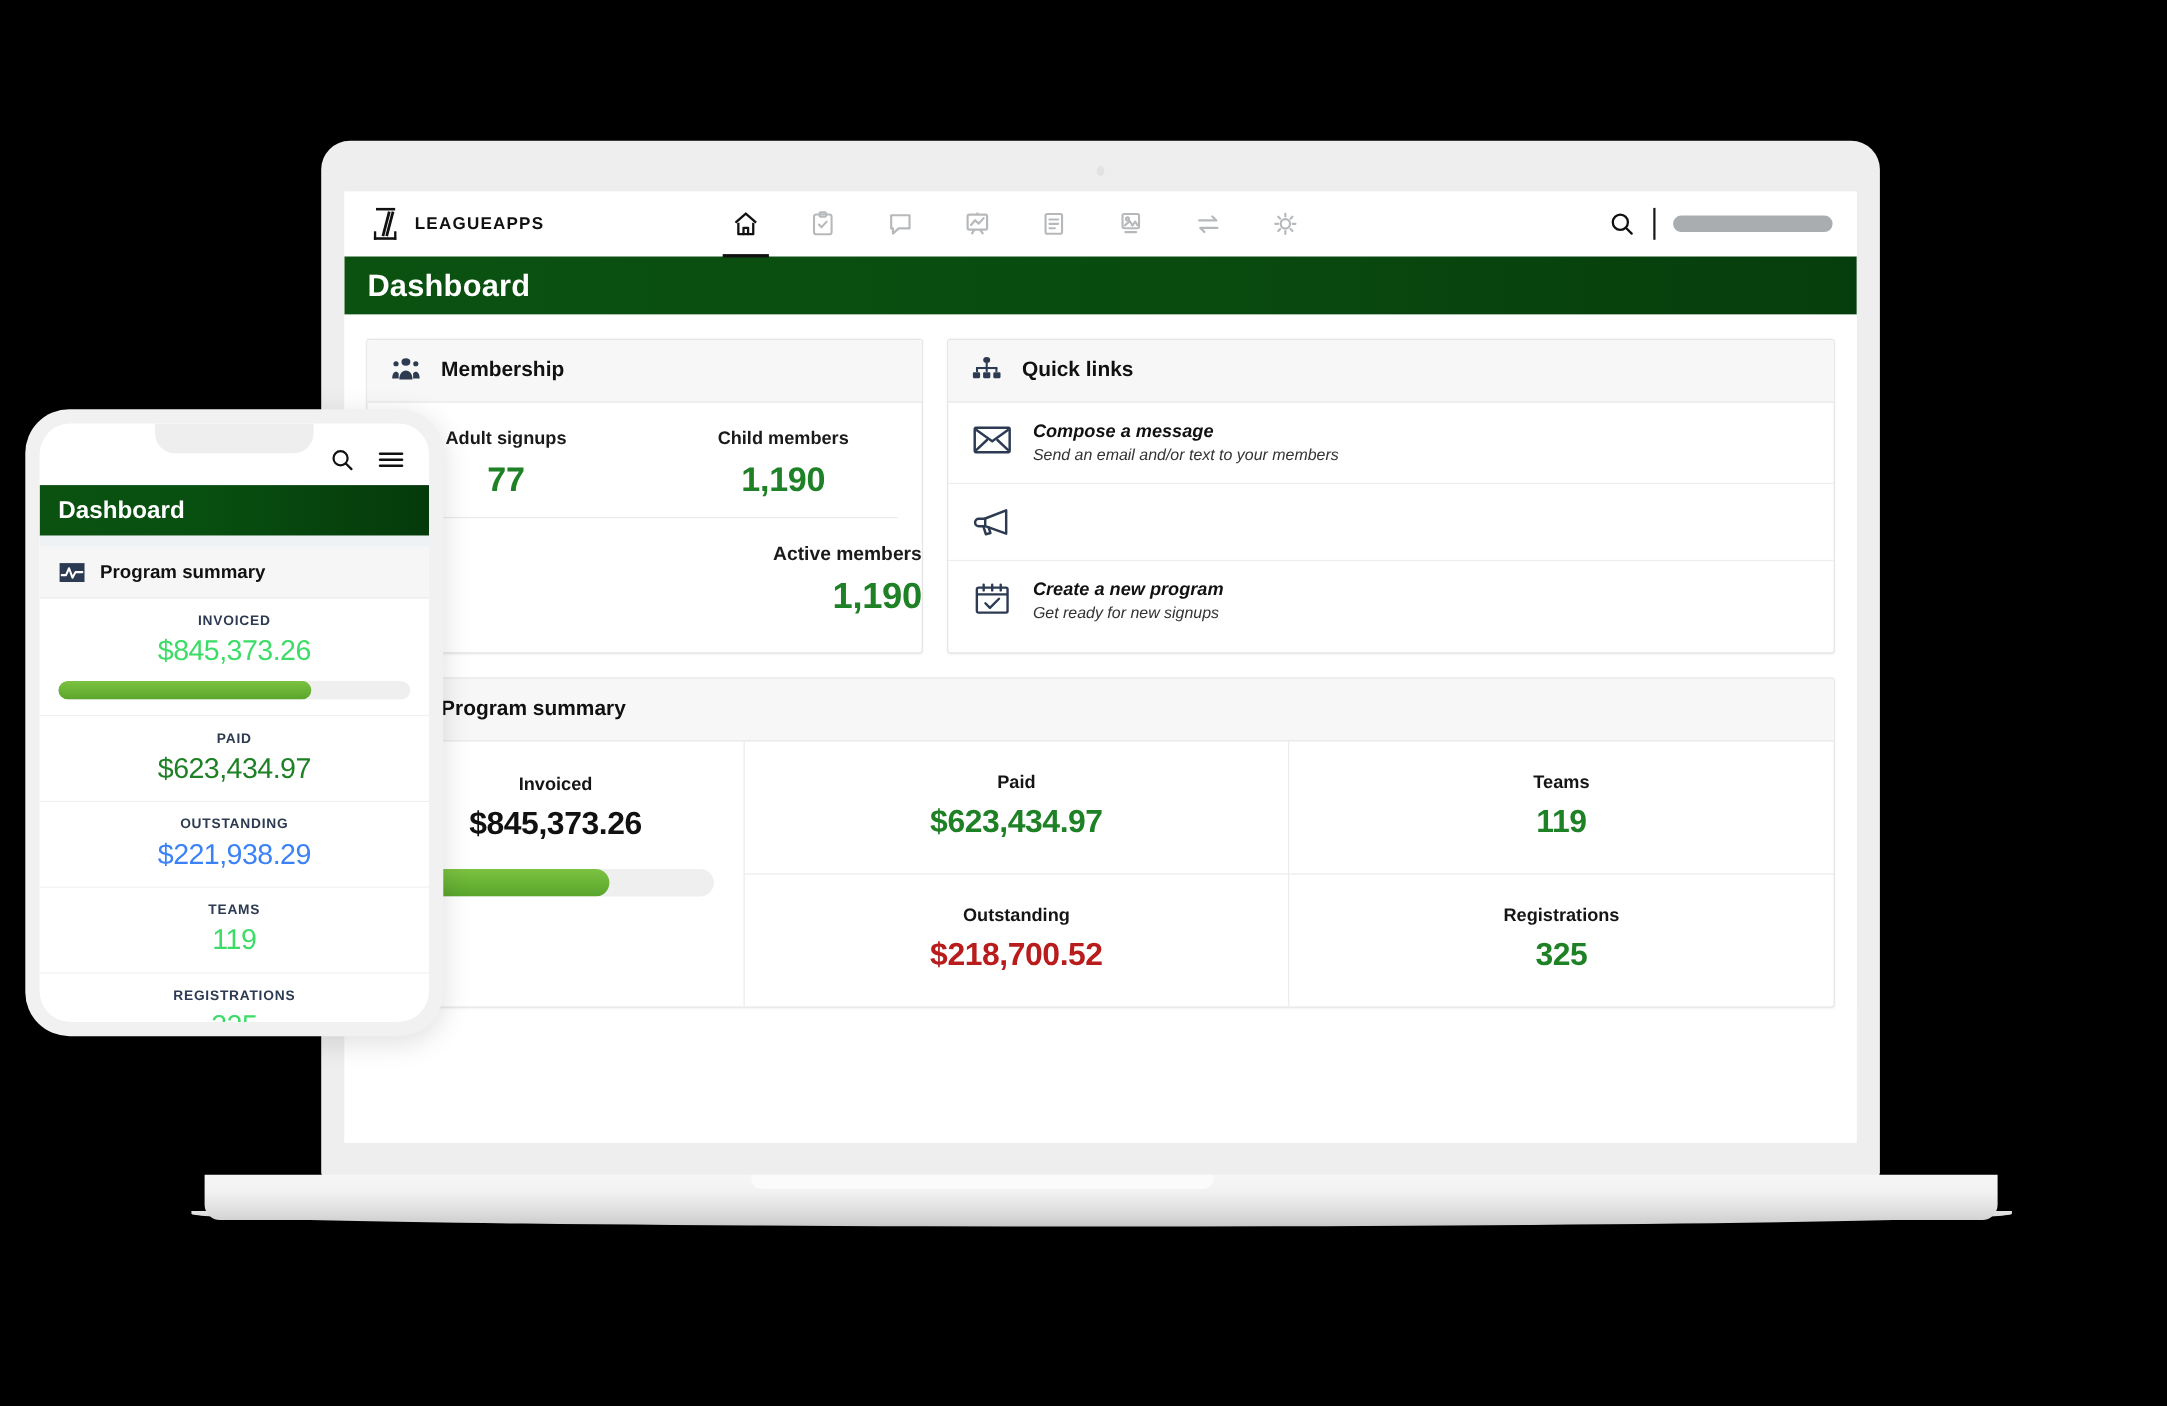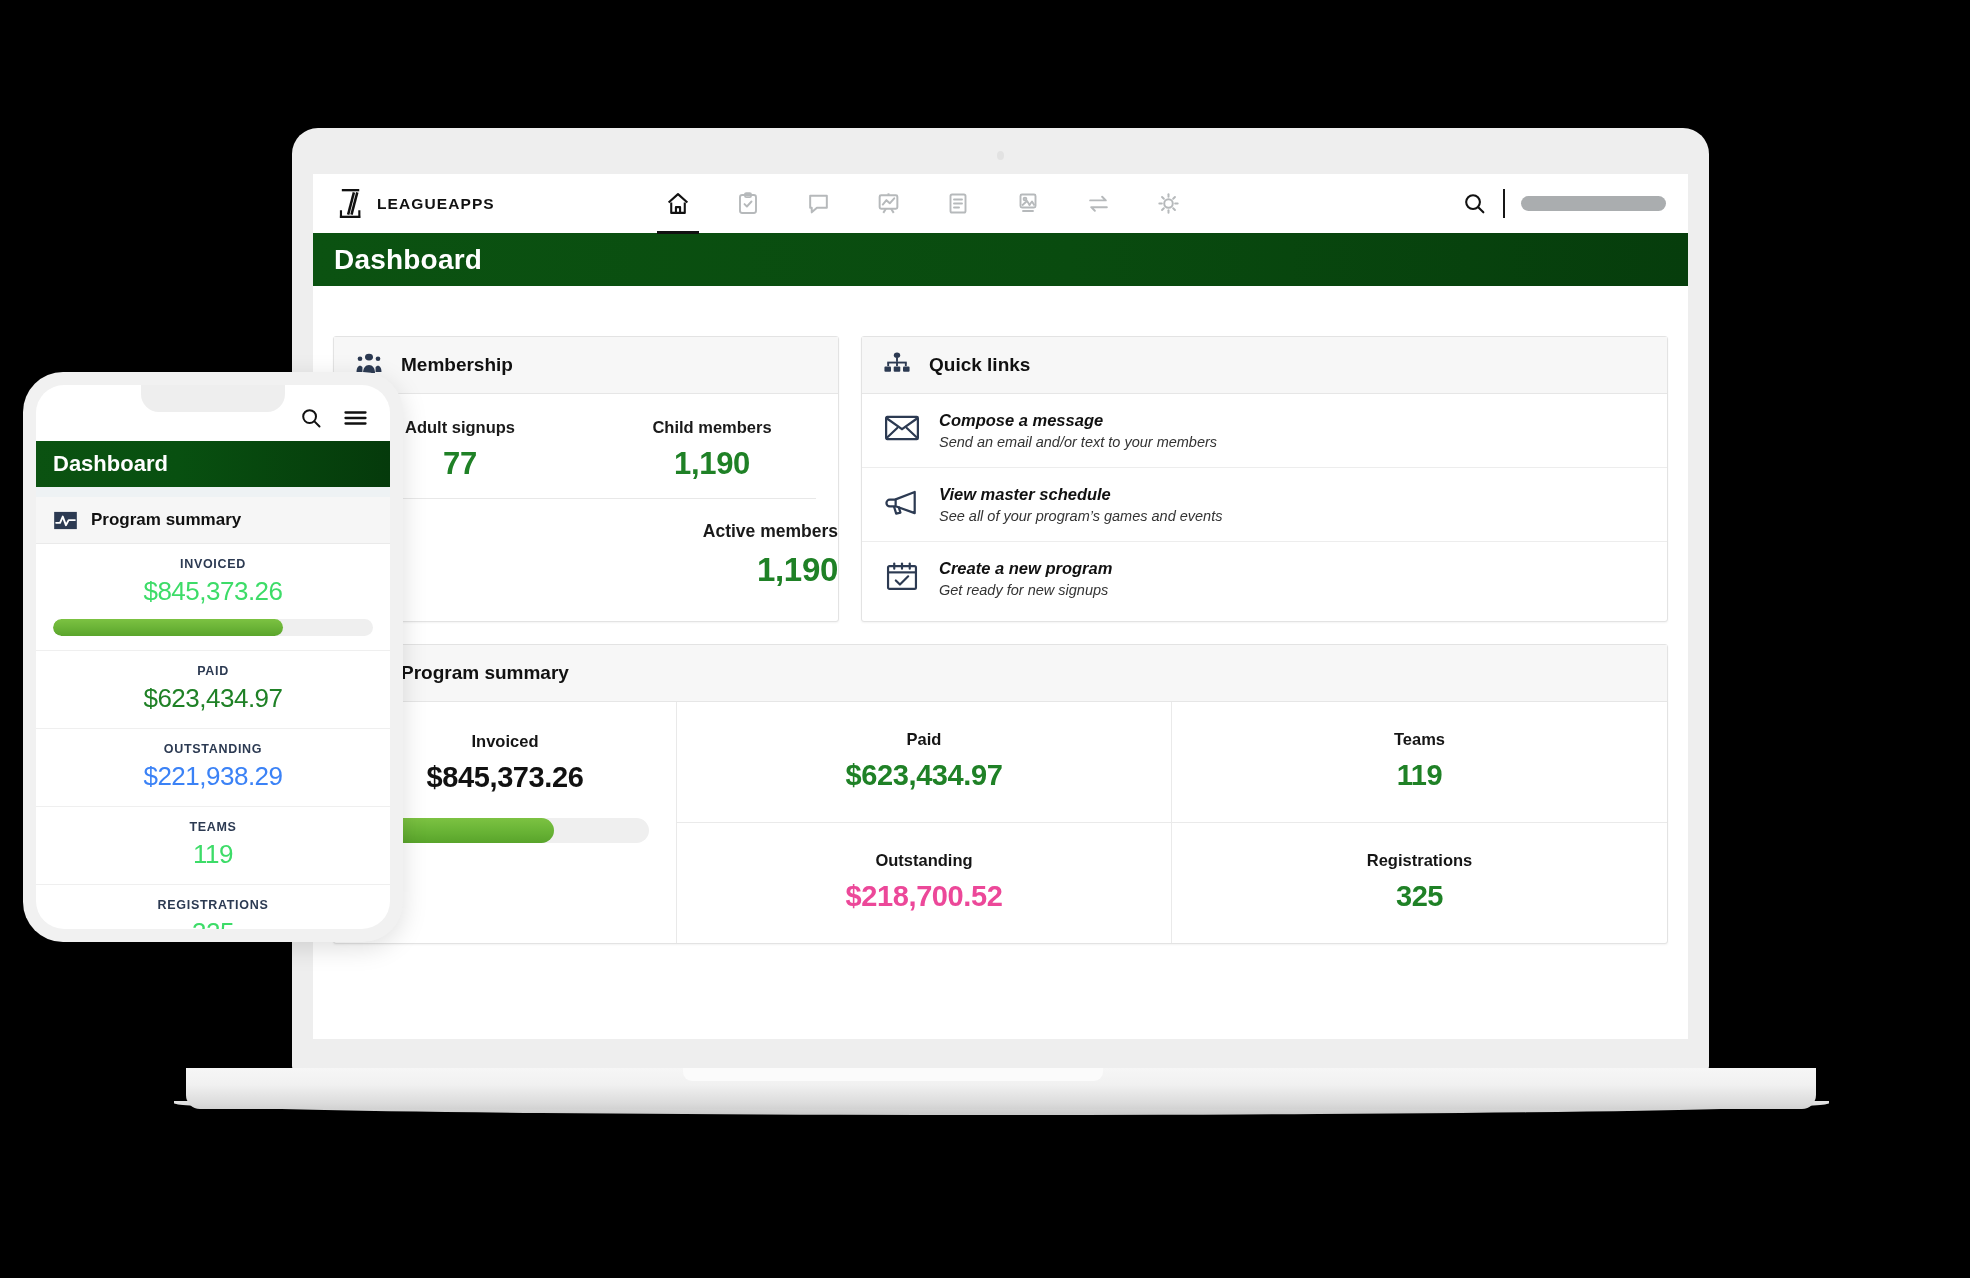--- a/index.html
+++ b/index.html
@@ -73,21 +73,21 @@
 
   
   .page-title-bar {
     height: 53px; background: linear-gradient(90deg,#0b5211 0%,#094b0f 55%,#063d0c 100%);
     display:flex; align-items:center; padding-left: 21px;
   }
   .page-title { color:#fff; font-size: 28px; font-weight: 700; letter-spacing:.2px; }
 
   
   .content { background:#fff; padding: 22px 20px 0 20px; }
-  .row { display:flex; gap: 22px; margin-top: 28px; }
+  .row { display:flex; gap: 22px; }
 
   .card {
     background:#fff; border:1px solid #e3e3e3; border-radius: 3px;
     box-shadow: 0 1px 2px rgba(0,0,0,.05);
   }
   .card-head {
     display:flex; align-items:center; gap: 17px;
     background:#f7f7f7; border-bottom:1px solid #e6e6e6;
     padding: 14px 20px; height: 57px;
   }
@@ -117,21 +117,21 @@
   .prog-card { margin-top: 22px; }
   .prog-body { display:flex; }
   .prog-left {
     width: 343px; border-right:1px solid #e9e9e9;
     padding: 30px 27px 34px; text-align:center;
   }
   .ps-label { font-size: 16.5px; font-weight:700; color:#151515; margin-bottom: 10px; }
   .ps-value { font-size: 29px; font-weight: 700; letter-spacing:-.4px; }
   .ps-value.dark { color:#111; }
   .ps-value.green { color:#1f8126; }
-  .ps-value.red { color:#ec4899; }
+  .ps-value.red { color:#b91c1c; }
   .bar-track {
     margin-top: 24px; height: 25px; border-radius: 13px;
     background:#efefef; overflow:hidden;
   }
   .bar-fill {
     height: 100%; border-radius: 13px;
     background: linear-gradient(180deg,#7cc242 0%,#68b335 55%,#59a42b 100%);
   }
   .prog-right { flex:1; display:flex; flex-wrap:wrap; }
   .ps-cell {
@@ -357,24 +357,20 @@
             </div>
 
             <div class="ql">
               <span class="ql-icon">
                 <svg viewBox="0 0 34 28" width="36" height="30" fill="none" stroke="currentColor" stroke-width="2.1" stroke-linejoin="round">
                   <path d="M29 4.5 L11 11.5 L11 18 L29 24.5 Z"></path>
                   <path d="M11 11.8 L5.5 11.8 a3.2 3.2 0 0 0 0 6.4 L11 18.2"></path>
                   <path d="M9.5 18.4 L11.5 25 L15.5 24 L13.8 18.4"></path>
                 </svg>
               </span>
-              <div>
-                <div class="ql-title">View master schedule</div>
-                <div class="ql-sub">See all of your program’s games and events</div>
-              </div>
             </div>
 
             <div class="ql">
               <span class="ql-icon">
                 <svg viewBox="0 0 34 30" width="36" height="31" fill="none" stroke="currentColor" stroke-width="2.1" stroke-linejoin="round">
                   <rect x="3.5" y="5" width="27" height="22" rx="1.4"></rect>
                   <path d="M3.5 11 H30.5"></path>
                   <path d="M9.5 2.5 V7.5" stroke-linecap="round"></path>
                   <path d="M17 2.5 V7.5" stroke-linecap="round"></path>
                   <path d="M24.5 2.5 V7.5" stroke-linecap="round"></path>

